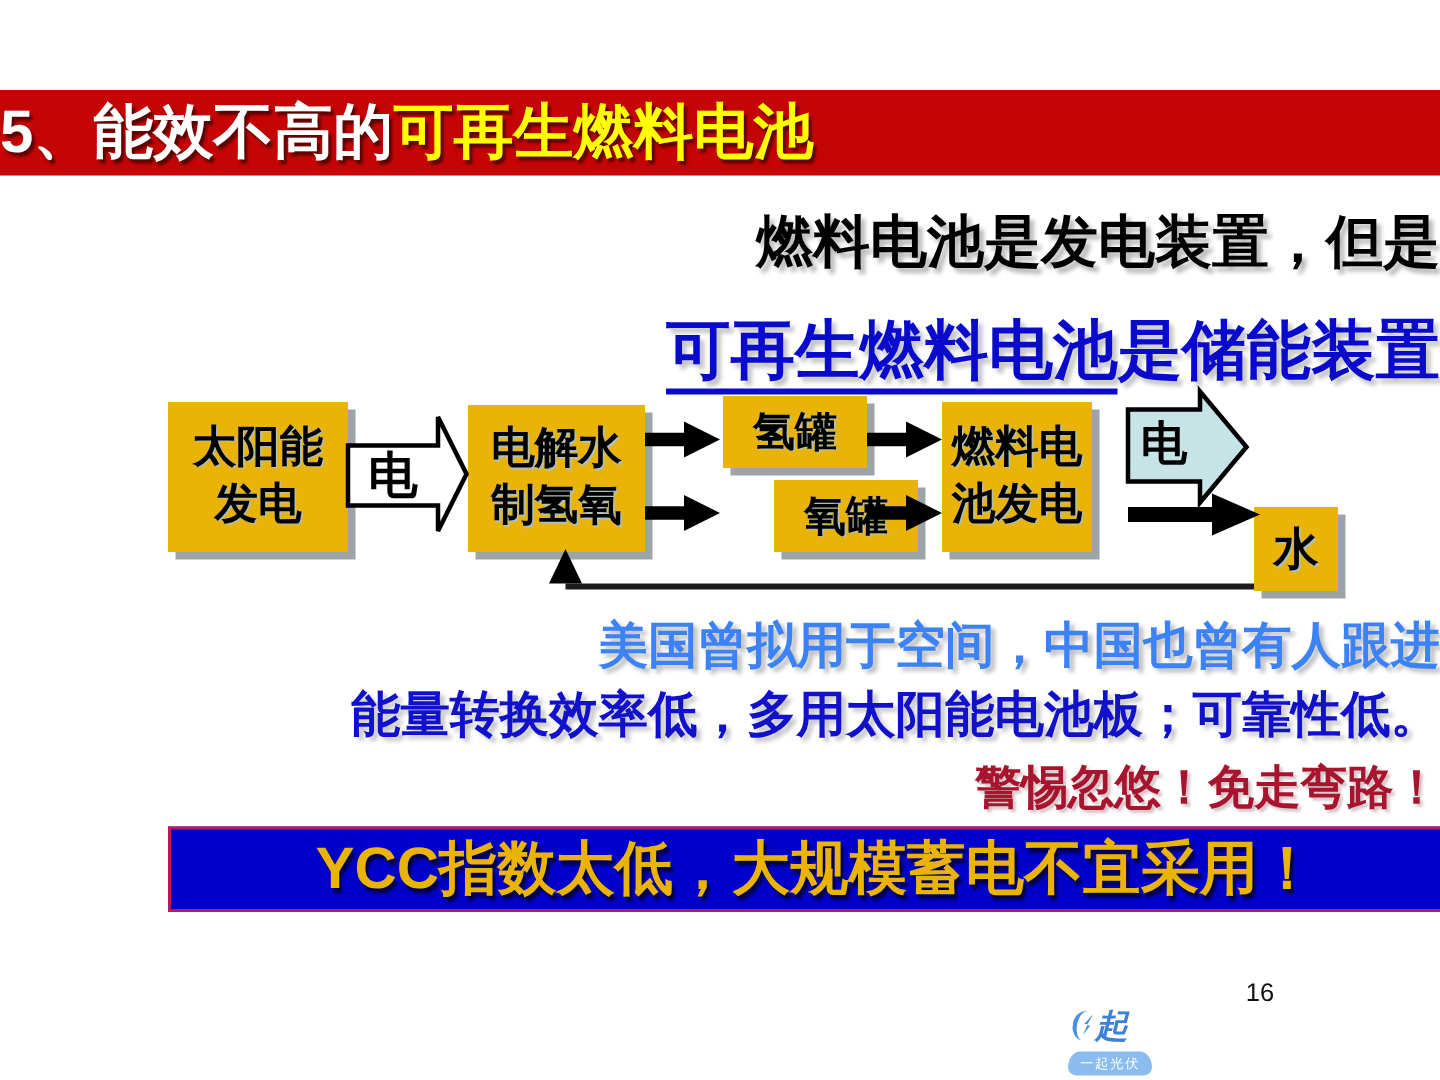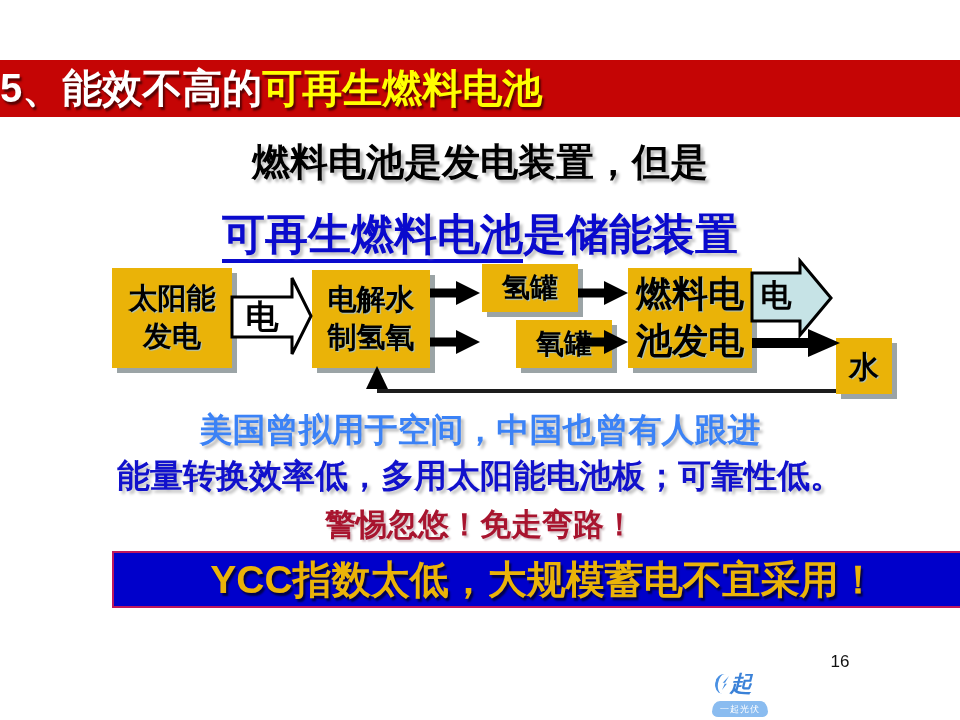--- a/index.html
+++ b/index.html
@@ -9,21 +9,21 @@
   }
   
   .title-bar{
     position:absolute;left:0;top:60px;width:960px;height:57px;
     background:#c50505;text-align:left;line-height:57px;font-size:40px;
     text-shadow:2px 3px 2px rgba(0,0,0,0.55);white-space:nowrap;
   }
   .title-bar .w{color:#ffffff;}
   .title-bar .y{color:#ffff00;}
   
-  .line{position:absolute;left:0;width:960px;text-align:center;white-space:nowrap;}
+  .line{position:absolute;left:0;width:960px;text-align:right;white-space:nowrap;}
   .sub1{top:134px;height:56px;line-height:56px;font-size:38px;color:#000000;
         text-shadow:3px 3px 3px #b9b9b9;}
   .sub2{top:204px;height:60px;line-height:60px;font-size:43px;color:#0a0acd;
         text-shadow:3px 3px 3px #c4c4c4;}
   .sub2 .ul{border-bottom:4px solid #0a0acd;padding-bottom:1px;}
   .note-black{top:406px;height:48px;line-height:48px;font-size:33px;color:#3b82f6;
         text-shadow:3px 3px 3px #bcbcbc;}
   .note-blue{top:452px;height:48px;line-height:48px;font-size:33px;color:#1111cc;
         text-shadow:3px 3px 3px #c4c4c4;}
   .note-red{top:502px;height:46px;line-height:46px;font-size:31px;color:#a8142e;
@@ -32,21 +32,21 @@
   .dbox{
     position:absolute;background:#eab308;box-shadow:5px 5px 0 #9ba4a6;
     display:flex;flex-direction:column;align-items:center;justify-content:center;
     color:#000;text-align:center;text-shadow:1px 1px 1px #a8c4c8;
   }
   .dbox span{display:block;line-height:1.3;}
   .b-solar{left:112px;top:268px;width:120px;height:100px;font-size:29px;}
   .b-elec{left:312px;top:270px;width:118px;height:98px;font-size:29px;}
   .b-h2{left:482px;top:264px;width:96px;height:48px;font-size:28px;}
   .b-o2{left:482px;top:320px;width:96px;height:48px;font-size:28px;margin-left:34px;}
-  .b-fc{left:628px;top:268px;width:124px;height:100px;font-size:36px;text-align:center;}
+  .b-fc{left:628px;top:268px;width:100px;height:100px;font-size:29px;text-align:center;}
   .b-water{left:836px;top:338px;width:56px;height:56px;font-size:30px;}
   .arrows{position:absolute;left:0;top:0;width:960px;height:720px;pointer-events:none;}
   .elabel{position:absolute;color:#000;text-align:center;text-shadow:none;}
   .e-left{left:236px;top:296px;width:52px;height:42px;line-height:42px;font-size:33px;}
   .e-right{left:752px;top:274px;width:48px;height:44px;line-height:44px;font-size:31px;}
   
   .conclusion{
     position:absolute;left:112px;top:551px;width:864px;height:57px;
     background:#0000cb;border:2px solid #be185d;box-sizing:border-box;
     color:#eab308;font-size:39px;line-height:53px;text-align:center;white-space:nowrap;

